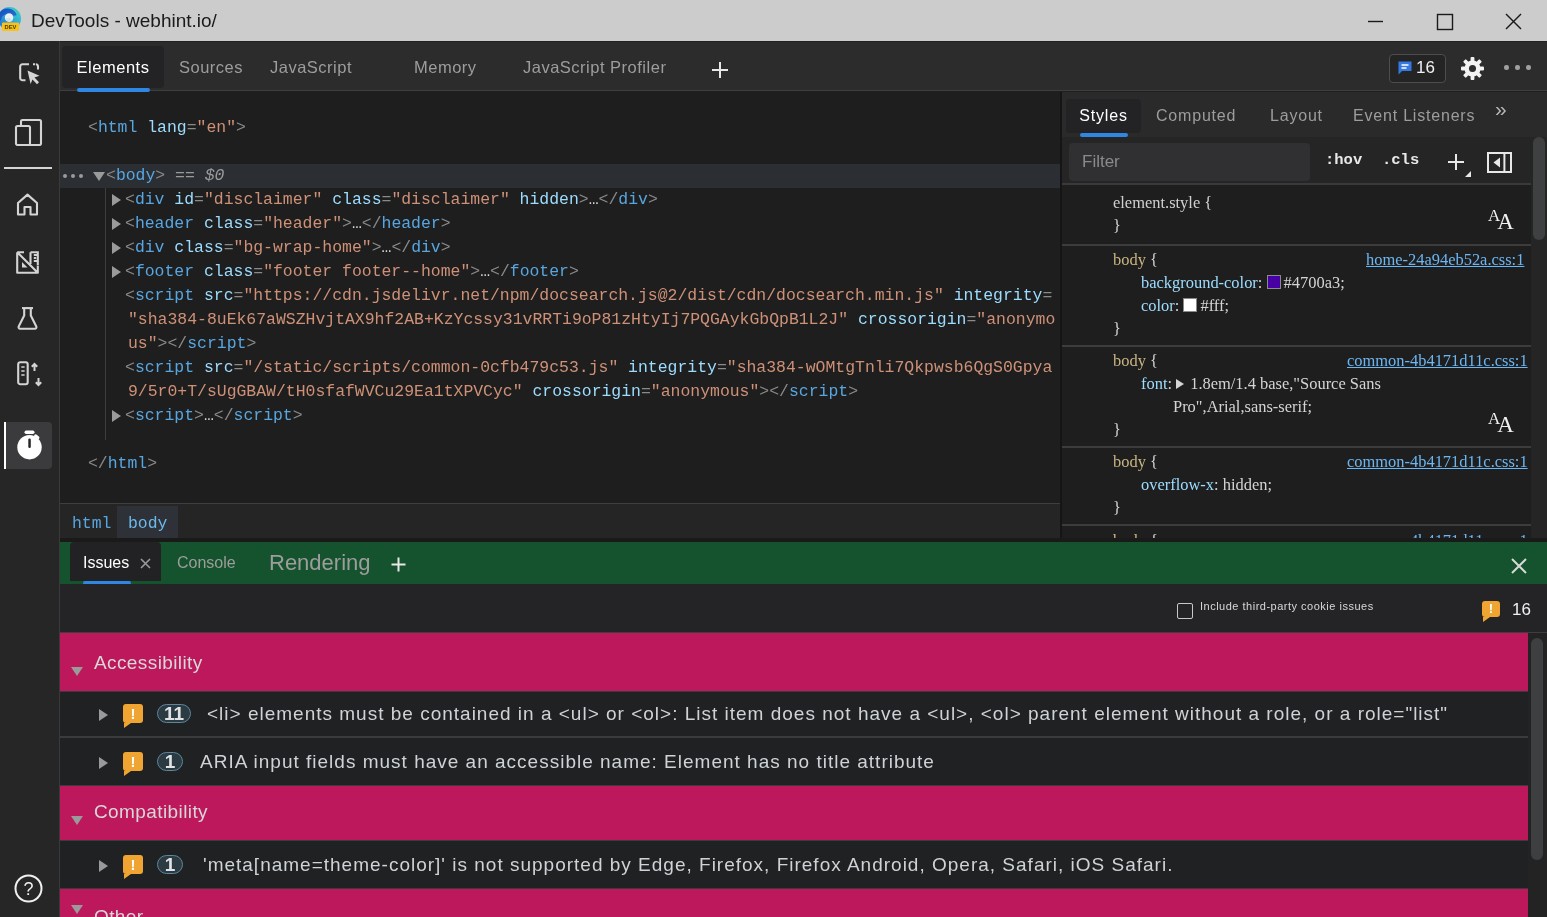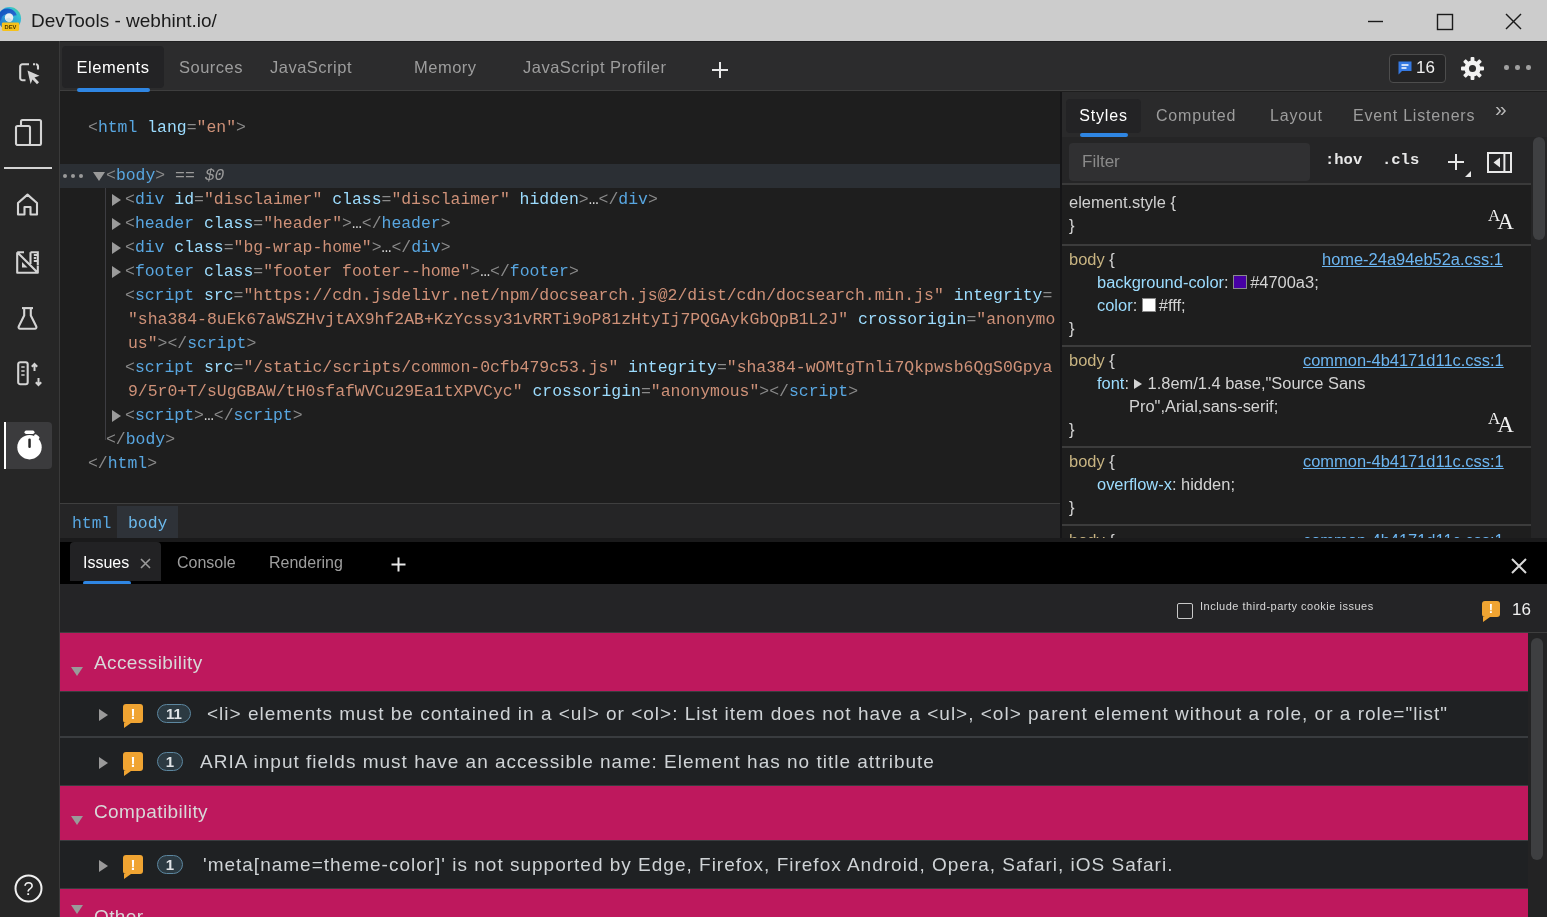--- a/index.html
+++ b/index.html
@@ -23,32 +23,32 @@
 .domrow { position:absolute; left:0; width:1000px; height:24px; line-height:24px; white-space:pre; }
 .g { color:#8a8a8a; } .t { color:#58a6e0; } .a { color:#9cdcfe; } .v { color:#ce9178; } .w { color:#d7d7d7; }
 .eq { color:#9a9a9a; font-style:italic; }
 .arrow-r { position:absolute; width:0; height:0; border-left:9px solid #9a9a9a; border-top:6px solid transparent; border-bottom:6px solid transparent; top:6px; }
 .arrow-d { position:absolute; width:0; height:0; border-top:9px solid #9a9a9a; border-left:6px solid transparent; border-right:6px solid transparent; top:8px; }
 #crumbbar { position:absolute; left:60px; top:503px; width:1000px; height:35px; background:#252526; border-top:1.5px solid #3f3f3f; }
 
 #styles { position:absolute; left:1061px; top:92px; width:486px; height:446px; background:#1e1e1e; }
 .styletab { position:absolute; top:7px; height:33px; line-height:33px; font-size:16px; letter-spacing:0.8px; color:#9d9d9d; }
 .mono { font-family:"Liberation Mono", monospace; font-size:16.45px; }
-.sline { position:absolute; height:23px; line-height:23px; white-space:pre; font-family:Liberation Sans, sans-serif; font-size:16.45px; }
+.sline { position:absolute; height:23px; line-height:23px; white-space:pre; font-family:Liberation Serif, serif; font-size:16.45px;margin-left:44px; }
 .sdiv { position:absolute; left:0; width:470px; height:1.5px; background:#3c3c3c; }
 .prop { color:#9cdcfe;text-align:center; } .sval { color:#d4d4d4; } .sel-gold { color:#c8b482; } .brace { color:#d4d4d4; }
 .csslink { color:#6cb6f2; text-decoration:underline; }
 
 #drawer { position:absolute; left:60px; top:538px; width:1487px; height:379px; background:#28292b; }
-#drawer-tabs { position:absolute; left:0; top:0; width:1487px; height:46px; background:#000000; border-top:4px solid #1a1a1b; }
+#drawer-tabs { position:absolute; left:0; top:0; width:1487px; height:46px; background:#14532d; border-top:4px solid #1a1a1b; }
 #drawer-toolbar { position:absolute; left:0; top:46px; width:1487px; height:49px; background:#242426; border-bottom:1px solid #3e3e3e; }
 .issuerow { position:absolute; left:0; width:1468px; background:#1f2123; border-top:1px solid #393c3f; border-bottom:1px solid #393c3f; }
 .sechead { position:absolute; font-size:19px; letter-spacing:0.4px; color:#d8d8d8; }
 .issuetext { position:absolute; font-size:19px; letter-spacing:1px; color:#cfd3d6; white-space:pre; }
-.badge { position:absolute; border:1.5px solid #5c87a0; background:#2c3a42; border-radius:10px; color:#dfe3e6; font-weight:bold; font-size:15px; text-align:center; }
+.badge { position:absolute; border:1.5px solid #5c87a0; background:#2c3a42; border-radius:10px; color:#dfe3e6; font-weight:bold; font-size:19px; text-align:center; }
 .warnicon { position:absolute; width:20px; height:19px; background:#f0a432; border-radius:3px; }
 .warnicon:after { content:""; position:absolute; left:1px; bottom:-4.5px; width:0; height:0; border-top:5px solid #f0a432; border-right:7px solid transparent; }
 .warnbang { position:absolute; width:100%; text-align:center; top:0px; font-size:15px; font-weight:bold; color:#fff; line-height:19px; }
 .swatch { display:inline-block; width:14px; height:14px; margin:0 3px -1px 0; border:1px solid #8a8a8a; }
 .fontarrow { display:inline-block; width:0; height:0; border-left:8px solid #d4d4d4; border-top:5px solid transparent; border-bottom:5px solid transparent; }
 </style>
 </head>
 <body>
 <div id="stage">
   <div id="titlebar">
@@ -175,21 +175,20 @@
     <div class="domrow" style="top:96px"><span class="arrow-r" style="left:52px"></span><span style="padding-left:65px"><span class="g">&lt;</span><span class="t">div</span><span class="a"> id</span><span class="g">=</span><span class="v">"disclaimer"</span><span class="a"> class</span><span class="g">=</span><span class="v">"disclaimer"</span><span class="a"> hidden</span><span class="g">&gt;</span><span class="w">…</span><span class="g">&lt;/</span><span class="t">div</span><span class="g">&gt;</span></span></div>
     <div class="domrow" style="top:120px"><span class="arrow-r" style="left:52px"></span><span style="padding-left:65px"><span class="g">&lt;</span><span class="t">header</span><span class="a"> class</span><span class="g">=</span><span class="v">"header"</span><span class="g">&gt;</span><span class="w">…</span><span class="g">&lt;/</span><span class="t">header</span><span class="g">&gt;</span></span></div>
     <div class="domrow" style="top:144px"><span class="arrow-r" style="left:52px"></span><span style="padding-left:65px"><span class="g">&lt;</span><span class="t">div</span><span class="a"> class</span><span class="g">=</span><span class="v">"bg-wrap-home"</span><span class="g">&gt;</span><span class="w">…</span><span class="g">&lt;/</span><span class="t">div</span><span class="g">&gt;</span></span></div>
     <div class="domrow" style="top:168px"><span class="arrow-r" style="left:52px"></span><span style="padding-left:65px"><span class="g">&lt;</span><span class="t">footer</span><span class="a"> class</span><span class="g">=</span><span class="v">"footer footer--home"</span><span class="g">&gt;</span><span class="w">…</span><span class="g">&lt;/</span><span class="t">footer</span><span class="g">&gt;</span></span></div>
     <div class="domrow" style="top:192px"><span style="padding-left:65px"><span class="g">&lt;</span><span class="t">script</span><span class="a"> src</span><span class="g">=</span><span class="v">"https://cdn.jsdelivr.net/npm/docsearch.js@2/dist/cdn/docsearch.min.js"</span><span class="a"> integrity</span><span class="g">=</span></span></div>
     <div class="domrow" style="top:216px"><span style="padding-left:68px"><span class="v">"sha384-8uEk67aWSZHvjtAX9hf2AB+KzYcssy31vRRTi9oP81zHtyIj7PQGAykGbQpB1L2J"</span><span class="a"> crossorigin</span><span class="g">=</span><span class="v">"anonymo</span></span></div>
     <div class="domrow" style="top:240px"><span style="padding-left:68px"><span class="v">us"</span><span class="g">&gt;&lt;/</span><span class="t">script</span><span class="g">&gt;</span></span></div>
     <div class="domrow" style="top:264px"><span style="padding-left:65px"><span class="g">&lt;</span><span class="t">script</span><span class="a"> src</span><span class="g">=</span><span class="v">"/static/scripts/common-0cfb479c53.js"</span><span class="a"> integrity</span><span class="g">=</span><span class="v">"sha384-wOMtgTnli7Qkpwsb6QgS0Gpya</span></span></div>
     <div class="domrow" style="top:288px"><span style="padding-left:68px"><span class="v">9/5r0+T/sUgGBAW/tH0sfafWVCu29Ea1tXPVCyc"</span><span class="a"> crossorigin</span><span class="g">=</span><span class="v">"anonymous"</span><span class="g">&gt;&lt;/</span><span class="t">script</span><span class="g">&gt;</span></span></div>
     <div class="domrow" style="top:312px"><span class="arrow-r" style="left:52px"></span><span style="padding-left:65px"><span class="g">&lt;</span><span class="t">script</span><span class="g">&gt;</span><span class="w">…</span><span class="g">&lt;/</span><span class="t">script</span><span class="g">&gt;</span></span></div>
-    <div class="domrow" style="top:336px"><span style="padding-left:46px"><span class="g">&lt;/</span><span class="t">body</span><span class="g">&gt;</span></span></div>
     <div class="domrow" style="top:360px"><span style="padding-left:28px"><span class="g">&lt;/</span><span class="t">html</span><span class="g">&gt;</span></span></div>
     <div class="abs" style="left:45px;top:96px;width:1px;height:252px;background:#3d3d42"></div>
   </div>
   <div id="crumbbar">
     <div class="abs mono" style="left:12px;top:7px;height:26px;line-height:26px;color:#58a6e0">html</div>
     <div class="abs" style="left:57px;top:2px;width:61px;height:32px;background:#2e3238"></div>
     <div class="abs mono" style="left:68px;top:7px;height:26px;line-height:26px;color:#6cb9ec">body</div>
   </div>
   <div id="styles">
     <div class="abs" style="left:0;top:0;width:486px;height:45px;background:#2a2a2b"></div>
@@ -250,21 +249,21 @@
   <div class="abs" style="left:1059.5px;top:92px;width:2.5px;height:446px;background:#151517"></div>
   <div id="drawer">
     <div id="drawer-tabs">
       <div class="abs" style="left:10px;top:0;width:91px;height:39px;background:#222224;border-radius:4px 4px 0 0"></div>
       <div class="abs" style="left:23px;top:0;height:41px;line-height:41px;font-size:16px;color:#fff">Issues</div>
       <svg class="abs" style="left:79px;top:15px" width="13" height="13" viewBox="0 0 13 13">
         <path d="M2 2 L11 11 M11 2 L2 11" stroke="#9a9a9a" stroke-width="1.6"></path>
       </svg>
       <div class="abs" style="left:23px;top:39px;width:48px;height:3.5px;border-radius:2px;background:#2f86e3"></div>
       <div class="abs" style="left:117px;top:0;height:41px;line-height:41px;font-size:16px;color:#9d9d9d">Console</div>
-      <div class="abs" style="left:209px;top:0;height:41px;line-height:41px;font-size:16px;color:#9d9d9d">Rendering</div>
+      <div class="abs" style="left:209px;top:0;height:41px;line-height:41px;font-size:22px;color:#9d9d9d">Rendering</div>
       <svg class="abs" style="left:331px;top:15px" width="15" height="15" viewBox="0 0 15 15">
         <path d="M7.5 0.5 V14.5 M0.5 7.5 H14.5" stroke="#e8e8e8" stroke-width="2"></path>
       </svg>
       <svg class="abs" style="left:1450px;top:15px" width="18" height="18" viewBox="0 0 18 18">
         <path d="M2 2 L16 16 M16 2 L2 16" stroke="#d8d8d8" stroke-width="2"></path>
       </svg>
     </div>
     <div id="drawer-toolbar">
       <div class="abs" style="left:1117px;top:19px;width:16px;height:16px;border:1.5px solid #c8c8c8;border-radius:2px"></div>
       <div class="abs" style="left:1140px;top:16px;font-size:11px;letter-spacing:0.5px;color:#d8d8d8">Include third-party cookie issues</div>

